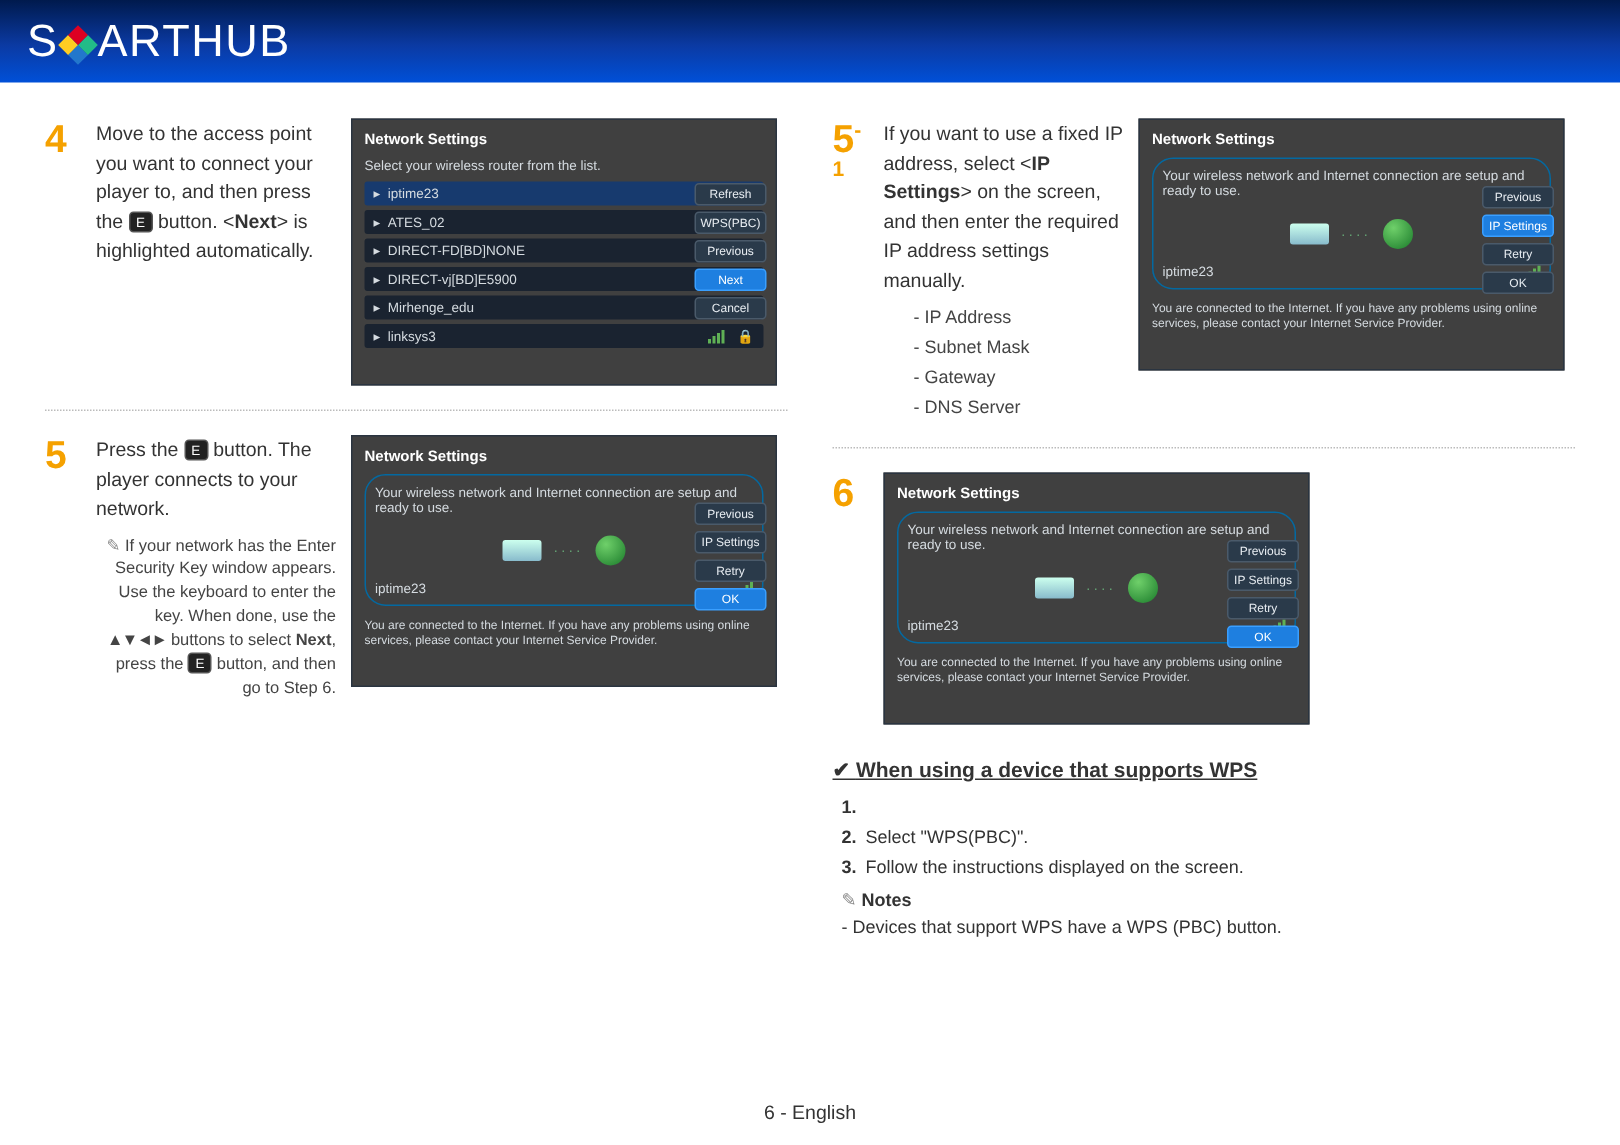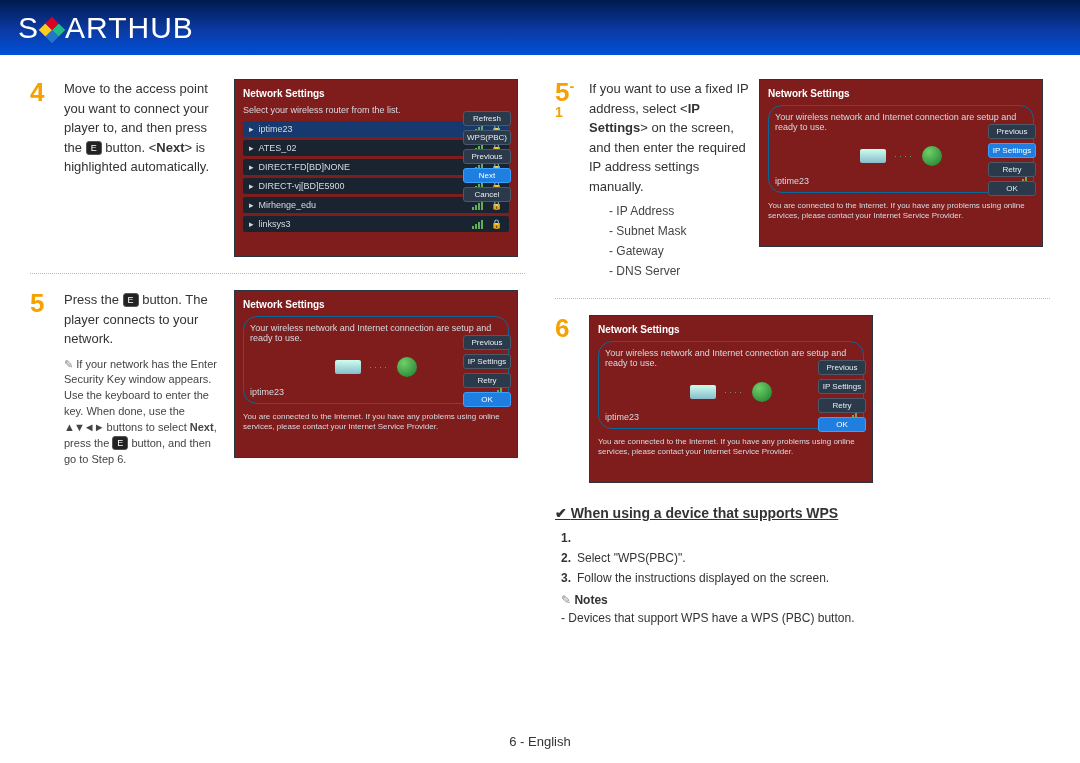--- a/index.html
+++ b/index.html
@@ -16,34 +16,34 @@
   .page{display:flex;gap:30px;padding:24px 30px 10px 30px;}
   .col{width:498px;}
   .step{display:flex;gap:10px;margin-bottom:14px;}
   .step.border{border-bottom:1px dotted #bbb;padding-bottom:16px;margin-bottom:16px;}
   .num{color:#f5a100;font-size:26px;font-weight:700;width:24px;flex:none;line-height:1;}
   .num.sub::after{content:"-1";font-size:14px;font-weight:700;vertical-align:top;}
   .txt{font-size:13px;line-height:1.5;width:160px;flex:none;}
   .txt ul{list-style:none;margin-top:6px;}
   .txt ul li::before{content:"- ";}
   .txt ul li{color:#444;font-size:12px;margin:2px 0 2px 20px;}
-  .note{font-size:11px;line-height:1.45;margin-top:8px;color:#444;}
+  .note{font-size:11px;line-height:1.45;margin-top:8px;color:#444;text-align:right;}
   .note::before{content:"✎ ";color:#888;}
   .btn-enter{display:inline-block;border:1px solid #555;border-radius:3px;background:#222;color:#fff;font-size:9px;padding:0 4px;line-height:12px;position:relative;top:-1px;}
-  .shot{width:284px;height:178px;background:#7f1d1d;border:1px solid #2a3440;padding:8px 8px;color:#d5dbe0;font-size:9px;position:relative;flex:none;}
+  .shot{width:284px;height:178px;background:#404040;border:1px solid #2a3440;padding:8px 8px;color:#d5dbe0;font-size:9px;position:relative;flex:none;}
   .shot h4{font-size:10px;font-weight:700;color:#fff;margin-bottom:6px;}
   .shot .sub{font-size:9px;margin-bottom:6px;}
   .netlist{list-style:none;}
   .netlist li{background:#1a2330;padding:3px 6px;margin:3px 0;border-radius:2px;display:flex;align-items:center;gap:5px;}
   .netlist li.sel{background:#173a6e;}
   .sigbars{display:inline-flex;gap:1px;align-items:flex-end;margin-left:auto;}
   .sigbars i{width:2px;background:#5fb055;display:block;}
   .sigbars i:nth-child(1){height:3px}.sigbars i:nth-child(2){height:5px}.sigbars i:nth-child(3){height:7px}.sigbars i:nth-child(4){height:9px}
   .lock{font-size:9px;margin-left:4px;color:#bbb;}
-  .sidebtns{position:absolute;right:6px;top:31px;display:flex;flex-direction:column;gap:4px;}
+  .sidebtns{position:absolute;right:6px;top:42px;display:flex;flex-direction:column;gap:4px;}
   .sidebtns span{background:#2a3a4a;border:1px solid #4a5a6a;border-radius:3px;font-size:8px;padding:2px 0;text-align:center;min-width:48px;color:#e8edf2;}
   .sidebtns span.hl{background:#1e7fe0;border-color:#3a9fff;color:#fff;}
   .shot2{height:168px;}
   .conn-box{border:1px solid #0369a1;border-radius:14px;padding:6px;margin-top:4px;}
   .conn-msg{font-size:8px;line-height:1.3;margin-top:8px;}
   .conn-icons{display:flex;align-items:center;justify-content:center;gap:8px;padding:8px 0;}
   .ic-router{width:26px;height:14px;background:linear-gradient(#cfe,#8bc);border-radius:2px;position:relative;}
   .ic-dots{color:#6a7;letter-spacing:2px;}
   .ic-globe{width:20px;height:20px;border-radius:50%;background:radial-gradient(circle at 35% 30%,#6fd06a,#1a7a2a);}
   .conn-name{display:flex;justify-content:center;align-items:center;gap:6px;font-size:9px;padding-top:2px;}

